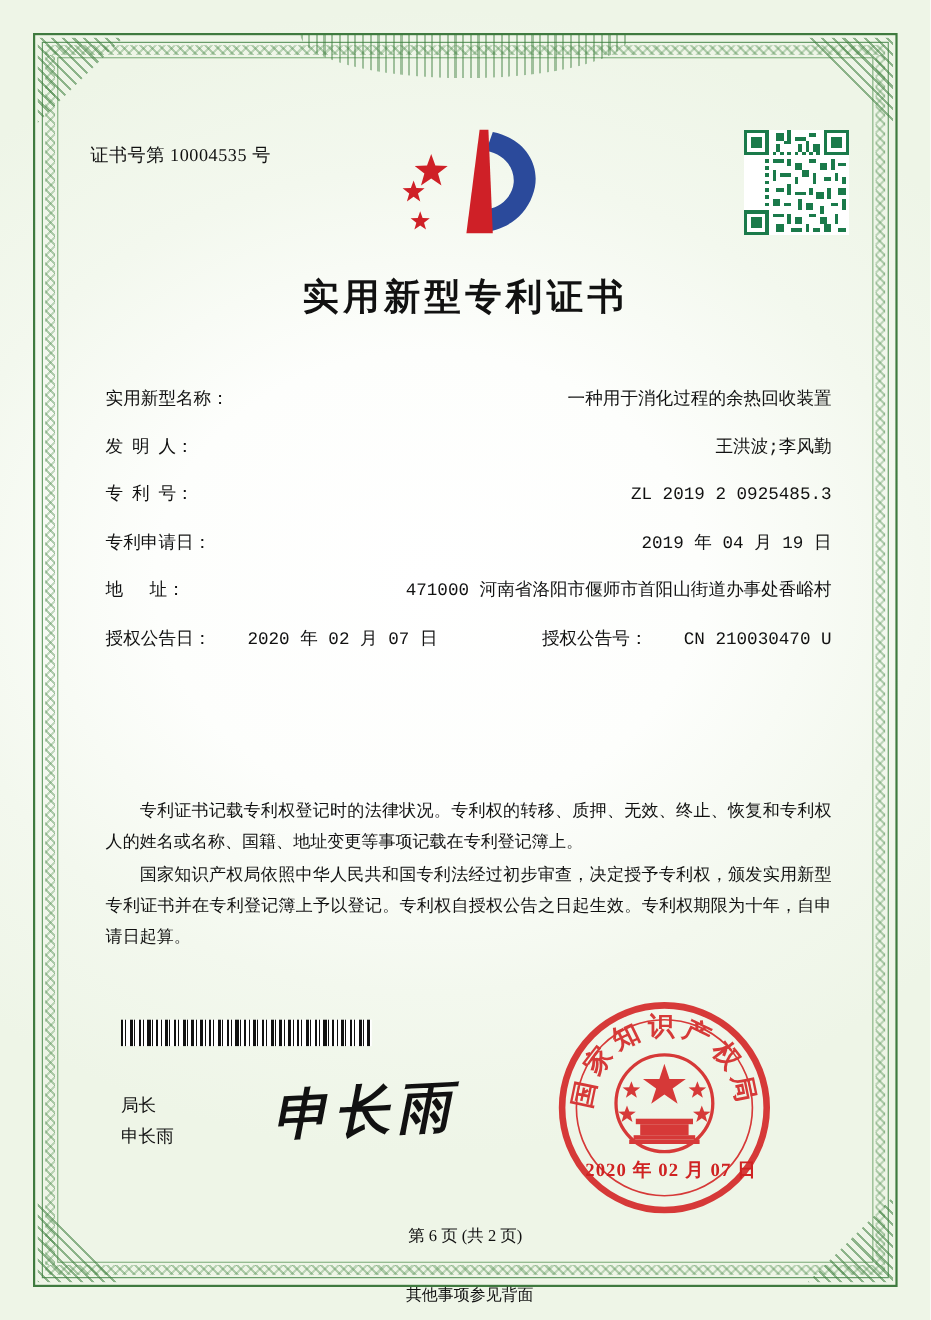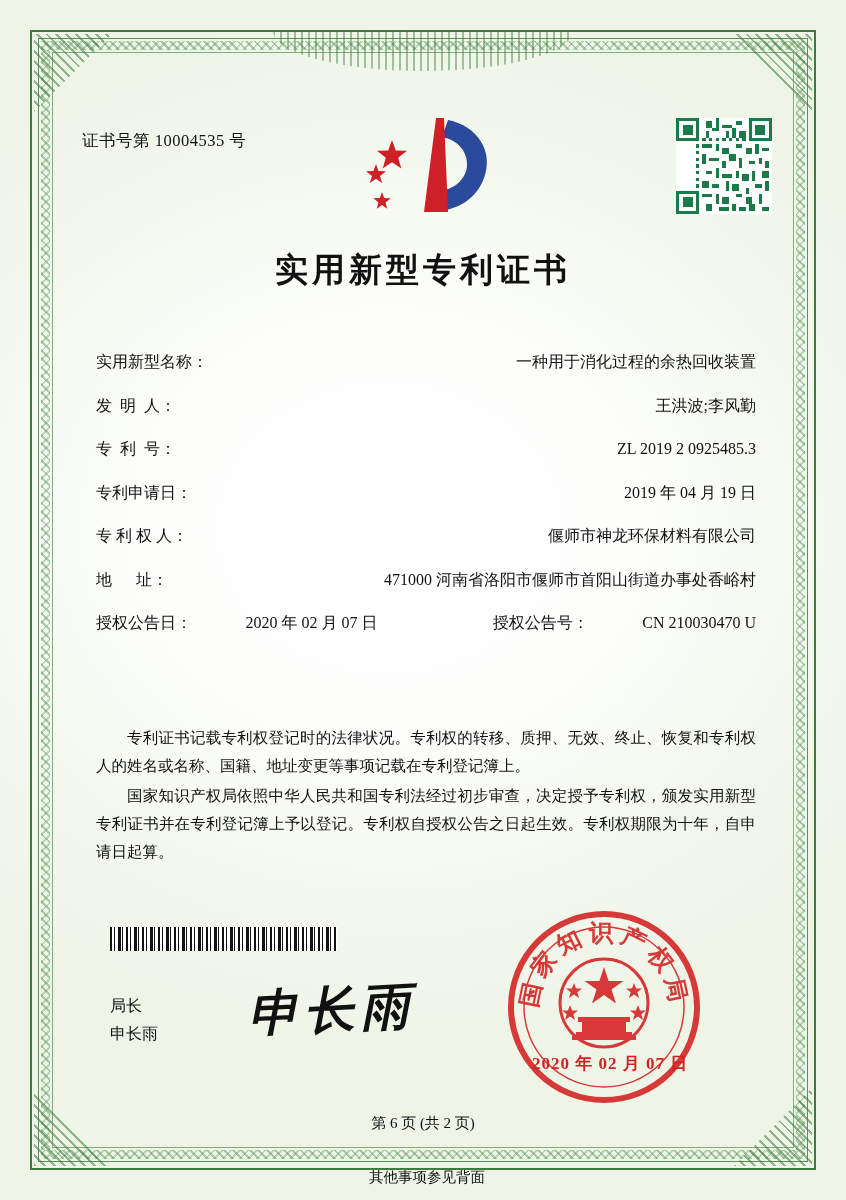--- a/index.html
+++ b/index.html
@@ -143,20 +143,21 @@
     font-size: 16px;
     color: #111;
     justify-content: space-between;
   }
   .field-label {
     white-space: pre;
     flex: 0 0 auto;
   }
   .field-value {
     margin-left: 2px;
+    font-family: Liberation Mono, monospace;
   }
   .field-row.pair .second-label {
     margin-left: 64px;
     white-space: pre;
   }
 
   .paragraphs {
     position: absolute;
     left: 44px; top: 672px;
     width: 660px;
@@ -375,24 +376,20 @@
       </div>
       <div class="field-row">
         <span class="field-label">专  利  号：</span>
         <span class="field-value">ZL 2019 2 0925485.3</span>
       </div>
       <div class="field-row">
         <span class="field-label">专利申请日：</span>
         <span class="field-value">2019 年 04 月 19 日</span>
       </div>
       <div class="field-row">
-        <span class="field-label">专 利 权 人：</span>
-        <span class="field-value">偃师市神龙环保材料有限公司</span>
-      </div>
-      <div class="field-row">
         <span class="field-label">地      址：</span>
         <span class="field-value">471000 河南省洛阳市偃师市首阳山街道办事处香峪村</span>
       </div>
       <div class="field-row pair">
         <span class="field-label">授权公告日：</span>
         <span class="field-value">2020 年 02 月 07 日</span>
         <span class="second-label">授权公告号：</span>
         <span class="field-value">CN 210030470 U</span>
       </div>
     </div>

